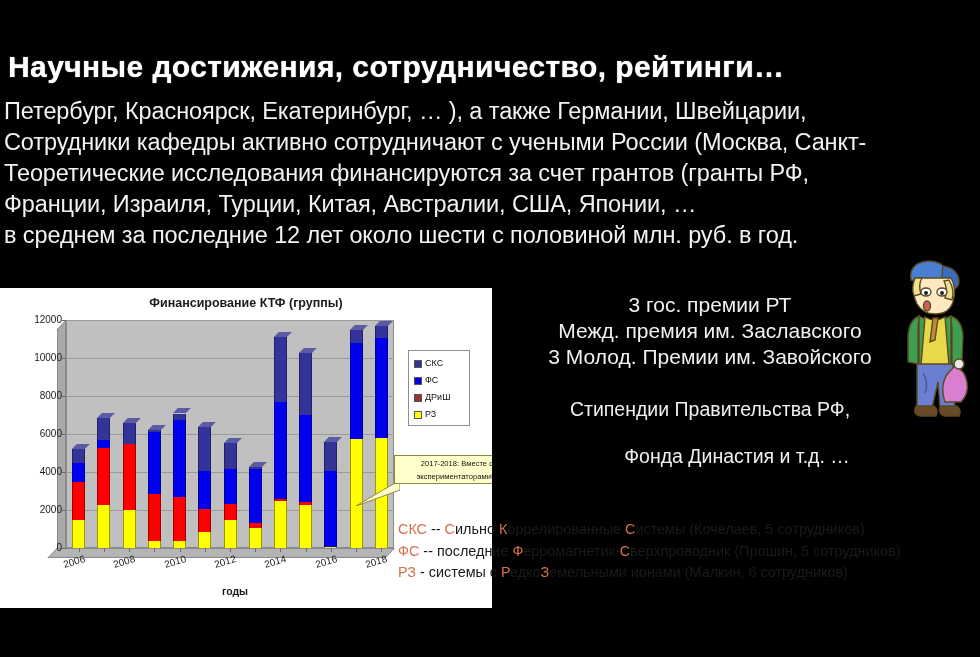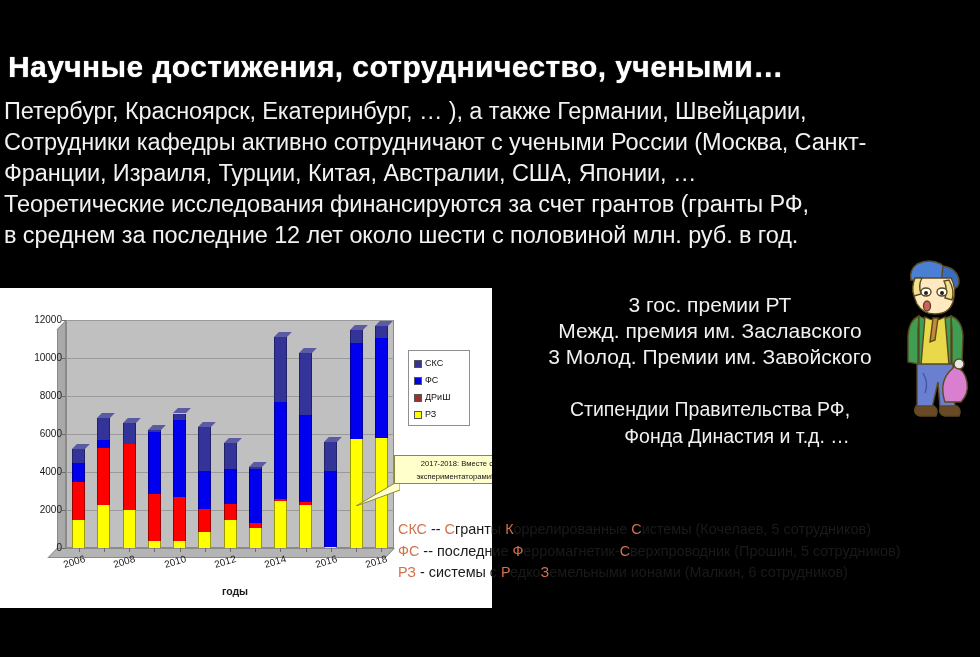--- a/index.html
+++ b/index.html
@@ -63,51 +63,52 @@
     background:#ffffcc;border:1px solid #8a8a3a;}
   #callout span{display:block;font-size:7.6px;color:#111;line-height:10px;
     text-align:right;padding-top:3px;white-space:nowrap;}
   #calloutleg{position:absolute;left:356px;top:190px;width:44px;height:28px;}
 
   
   .awards{position:absolute;left:520px;top:292px;width:380px;color:#f0f0f0;
     font-size:21px;line-height:26px;text-align:center;}
   .awards2{position:absolute;left:520px;top:396px;width:380px;color:#f0f0f0;
     font-size:19.5px;line-height:27px;text-align:center;}
-  .awards2 .l2{padding-left:54px;}
+  .awards2 .l2{padding-left:54px;margin-top:20px;}
 
   
   #cartoon{position:absolute;left:893px;top:248px;width:84px;height:180px;}
 
   
   #glossary{position:absolute;left:398px;top:519px;width:582px;
     font-size:14.4px;line-height:21.5px;color:#1a1a1a;white-space:nowrap;}
   #glossary div{white-space:nowrap;}
   .hl{color:#d4704a;}
 
   .bottombar{position:absolute;left:0;top:608px;width:980px;height:49px;background:#000;}
   .leftfill{position:absolute;left:0;top:608px;width:398px;height:49px;background:#000;}
 </style>
 </head>
 <body>
 
 <div id="slide">
 
-  <div class="headline">Научные достижения, сотрудничество, учеными…</div>
+  <div class="headline">Научные достижения, сотрудничество, рейтинги…</div>
 
   <div class="bodytext" id="para">
       <div>Петербург, Красноярск, Екатеринбург, … ), а также Германии, Швейцарии,</div>
       <div>Сотрудники  кафедры активно сотрудничают с учеными России (Москва, Санкт-</div>
+      <div>Теоретические исследования  финансируются за счет грантов (гранты РФ,</div>
       <div>Франции, Израиля, Турции, Китая, Австралии, США, Японии, …</div>
-      <div>Теоретические исследования  финансируются за счет грантов (гранты РФ,</div>
       <div>в среднем за последние 12 лет около шести с половиной млн. руб. в год.</div>
     </div>
 
   <div id="chartpanel">
 
+    <div class="chart-title">Финансирование КТФ (группы)</div>
 
     <div class="xlabel">годы</div>
 
     <div id="plot">
       <div class="wall"></div>
       <div class="sidewall"></div>
       <div class="floor"></div>
       <div id="gridlayer">
           <div class="gridline" style="top: 190px;"></div>
           <div class="gridline" style="top: 152px;"></div>
@@ -291,20 +292,20 @@
       <path d="M24 116 l36 0 l2 44 l-15 0 l-2 -26 l-6 26 l-15 0z" fill="#6a7fd0"></path>
       <path d="M30 125 q6 10 2 20" fill="none" stroke="#44559a"></path>
       <path d="M23 158 q-4 8 4 10 l16 0 q3 -6 -2 -10z" fill="#6a4a26"></path>
       <path d="M48 158 q-4 8 4 10 l14 0 q3 -6 -2 -10z" fill="#6a4a26"></path>
       <path d="M62 118 q10 4 12 16 q2 12 -6 20 l-16 0 q-6 -18 4 -30z" fill="#d97fd0"></path>
       <circle cx="66" cy="116" r="5" fill="#e8e8e8"></circle>
     </g>
   </svg>
 
   <div id="glossary">
-      <div><span class="hl">СКС</span><span> -- </span><span class="hl">С</span><span>гранты </span><span class="hl">К</span><span>оррелированные </span><span class="hl">С</span><span>истемы (Кочелаев, 5 сотрудников)</span></div>
+      <div><span class="hl">СКС</span><span> -- </span><span class="hl">С</span><span>ильно </span><span class="hl">К</span><span>оррелированные </span><span class="hl">С</span><span>истемы (Кочелаев, 5 сотрудников)</span></div>
       <div><span class="hl">ФС</span><span> -- последние </span><span class="hl">Ф</span><span>ерромагнетик-</span><span class="hl">С</span><span>верхпроводник (Прошин, 5 сотрудников)</span></div>
       <div><span class="hl">РЗ</span><span> - системы с </span><span class="hl">Р</span><span>едко</span><span class="hl">З</span><span>емельными ионами (Малкин,  6 сотрудников)</span></div>
     </div>
 
   <div class="leftfill"></div>
   <div class="bottombar"></div>
 </div>
 
 </body></html>

